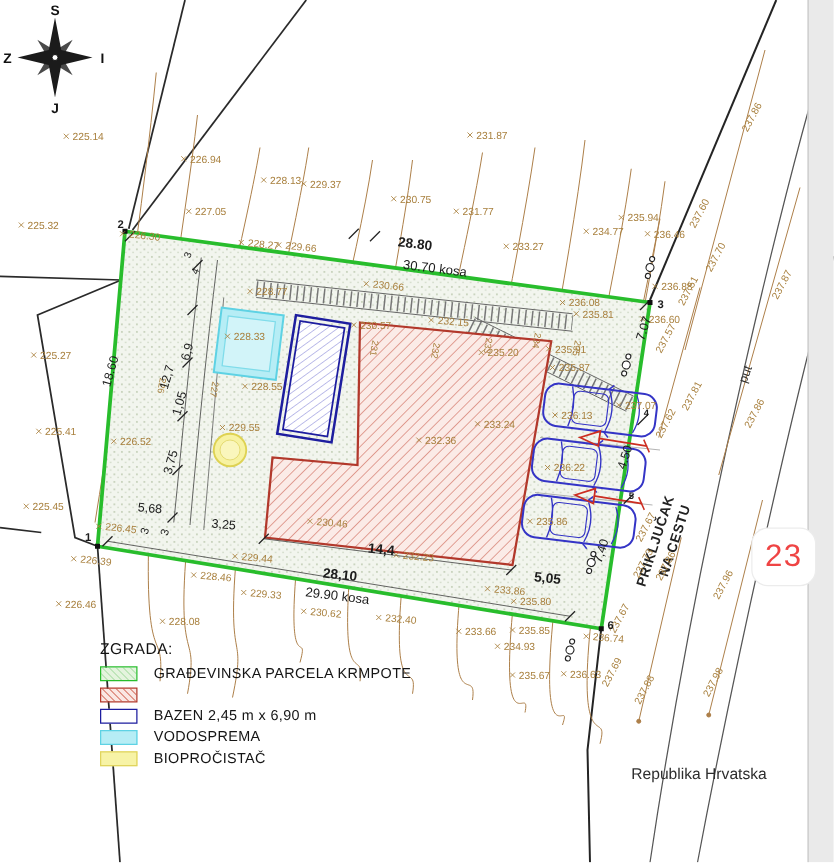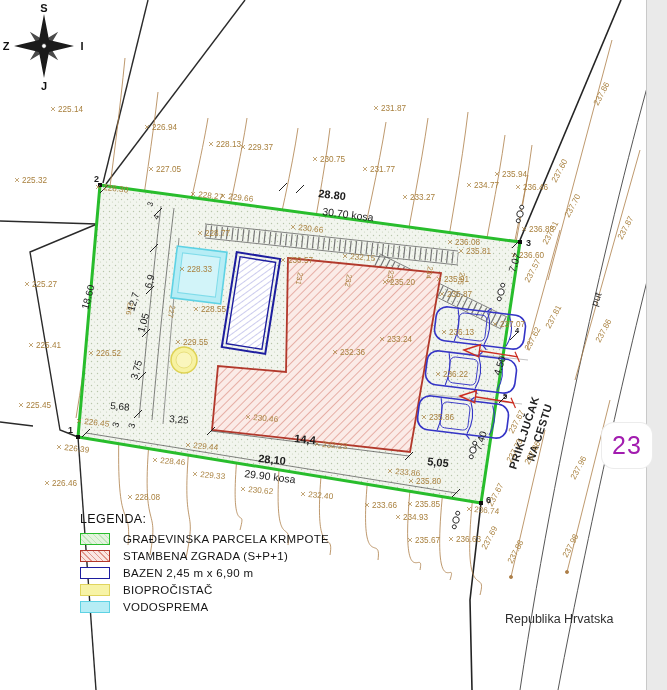--- a/index.html
+++ b/index.html
@@ -1,21 +1,21 @@
 <!DOCTYPE html>
 <html style="--parcel-green: #28bd2c; --building-red: #b2382b; --building-hatch: #dd9488; --pool-blue: #1d1d9f; --cistern-cyan: #5ed2e4; --bio-yellow: #e0d45e; --contour-brown: #ad7f49; --label-brown: #a9813f; --ink: #1c1c1c; --road-gray: #4a4a4a; --car-blue: #3434c6; --arrow-red: #cc2d21;"><head>
 <meta charset="utf-8">
 <style>
   html,body{margin:0;padding:0;background:#fff;}
   .stage{position:relative;width:667px;height:690px;background:#fff;overflow:hidden;
          font-family:"Liberation Sans",sans-serif;}
   .gray-strip{position:absolute;top:0;height:690px;background:#eaeaea;border-left:1px solid #c9c9c9;}
   .badge{position:absolute;display:flex;align-items:center;justify-content:center;
          background:#fff;border-radius:12px;box-shadow:0 0 0 1px #ececec;
-         color:#a21caf;font-size:25px;letter-spacing:1px;}
+         color:#ef4444;font-size:25px;letter-spacing:1px;}
   .country{position:absolute;color:#2e2e2e;font-size:12.5px;}
   .legend{position:absolute;left:80px;top:512px;}
   .legend-title{font-size:12.5px;color:#111;letter-spacing:.4px;margin-bottom:7px;}
   .lrow{display:flex;align-items:center;margin-bottom:5px;}
   .sw{width:30px;height:12px;margin-right:13px;border:1.6px solid #888;box-sizing:border-box;}
   .sw-parcel{border-color:var(--parcel-green,#28bd2c);
      background:repeating-linear-gradient(45deg,#e4f4de 0 3px,#bfe6ba 3px 4px);}
   .sw-building{border-color:var(--building-red,#b2382b);
      background:repeating-linear-gradient(45deg,#fae7e3 0 3px,#e2998d 3px 4px);}
   .sw-pool{border-color:var(--pool-blue,#1d1d9f);background:#fff;}
@@ -366,42 +366,41 @@
         <text x="94" y="182" font-size="9" font-weight="bold" fill="#1c1c1c">2</text>
         <text x="526" y="246" font-size="9" font-weight="bold" fill="#1c1c1c">3</text>
         <text x="515" y="333" font-size="7.5" font-weight="bold" fill="#1c1c1c">4</text>
         <text x="503" y="399" font-size="7.5" font-weight="bold" fill="#1c1c1c">5</text>
         <text x="486" y="503" font-size="9" font-weight="bold" fill="#1c1c1c">6</text>
       </g>
 </svg>
 
 
 <div class="legend">
-  <div class="legend-title">LEGENDA:</div>
+  <div class="legend-title">ZGRADA:</div>
   <div id="legend-rows">
         <div class="lrow">
           <span class="sw sw-parcel"></span>
           <span class="ltext">GRAĐEVINSKA PARCELA KRMPOTE</span>
         </div>
         <div class="lrow">
           <span class="sw sw-building"></span>
-          <span class="ltext">STAMBENA ZGRADA (S+P+1)</span>
         </div>
         <div class="lrow">
           <span class="sw sw-pool"></span>
           <span class="ltext">BAZEN 2,45 m x 6,90 m</span>
         </div>
         <div class="lrow">
+          <span class="sw sw-cistern"></span>
+          <span class="ltext">VODOSPREMA</span>
+        </div>
+        <div class="lrow">
           <span class="sw sw-bio"></span>
           <span class="ltext">BIOPROČISTAČ</span>
         </div>
-        <div class="lrow">
-          <span class="sw sw-cistern"></span>
-          <span class="ltext">VODOSPREMA</span>
-        </div>
       </div>
 </div>
 
 <div class="country" style="left:505px;top:593px;margin-top:19px;">Republika Hrvatska</div>
 
 <div class="gray-strip" style="left:646px;width:21px;"></div>
 
 <div class="badge" style="left:602px;top:423px;width:50px;height:45px;">23</div>
 
 </div>

